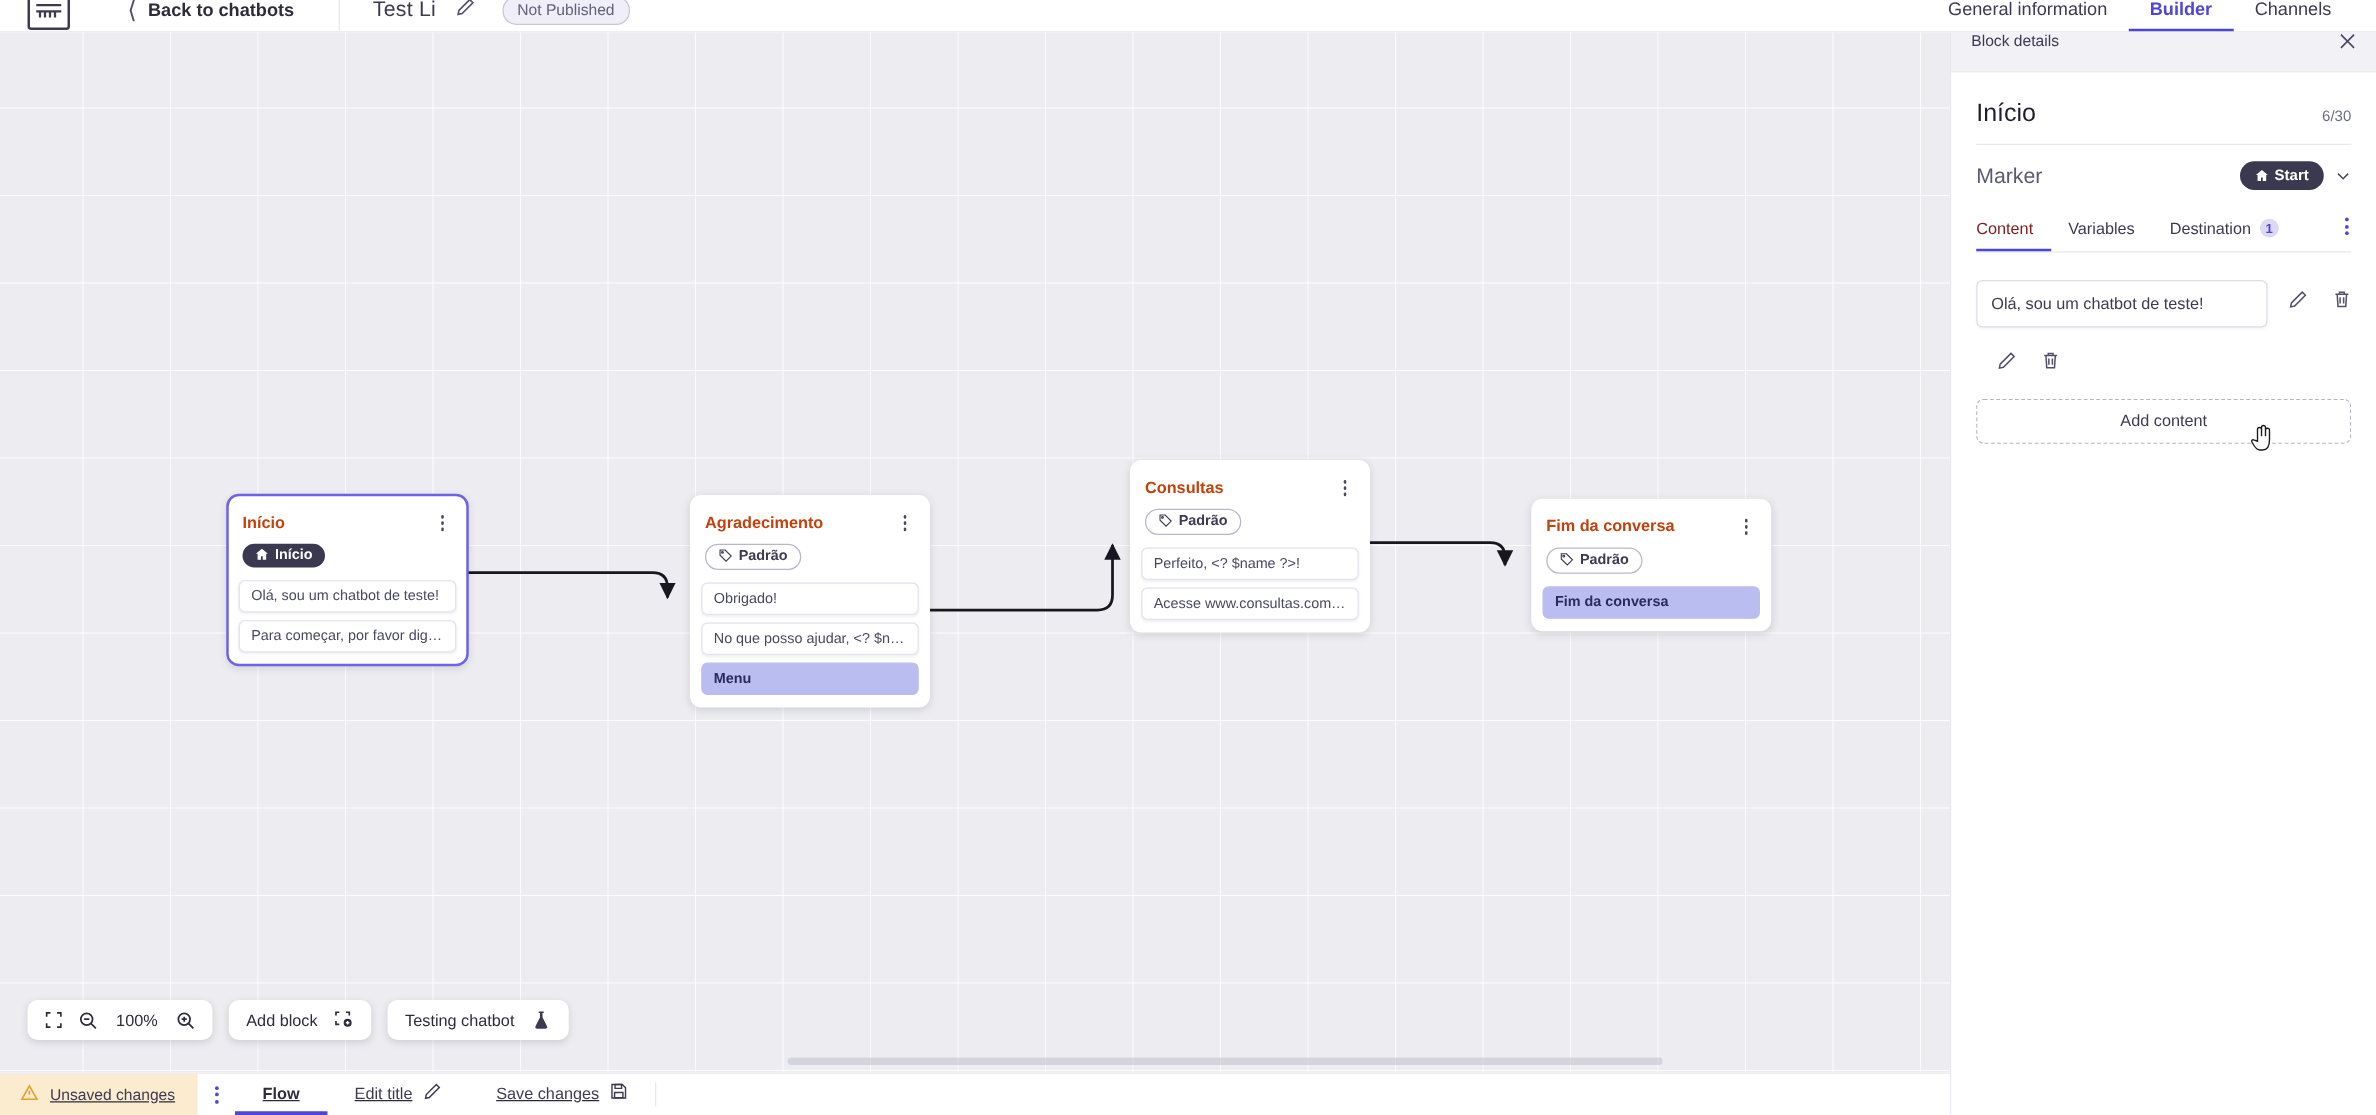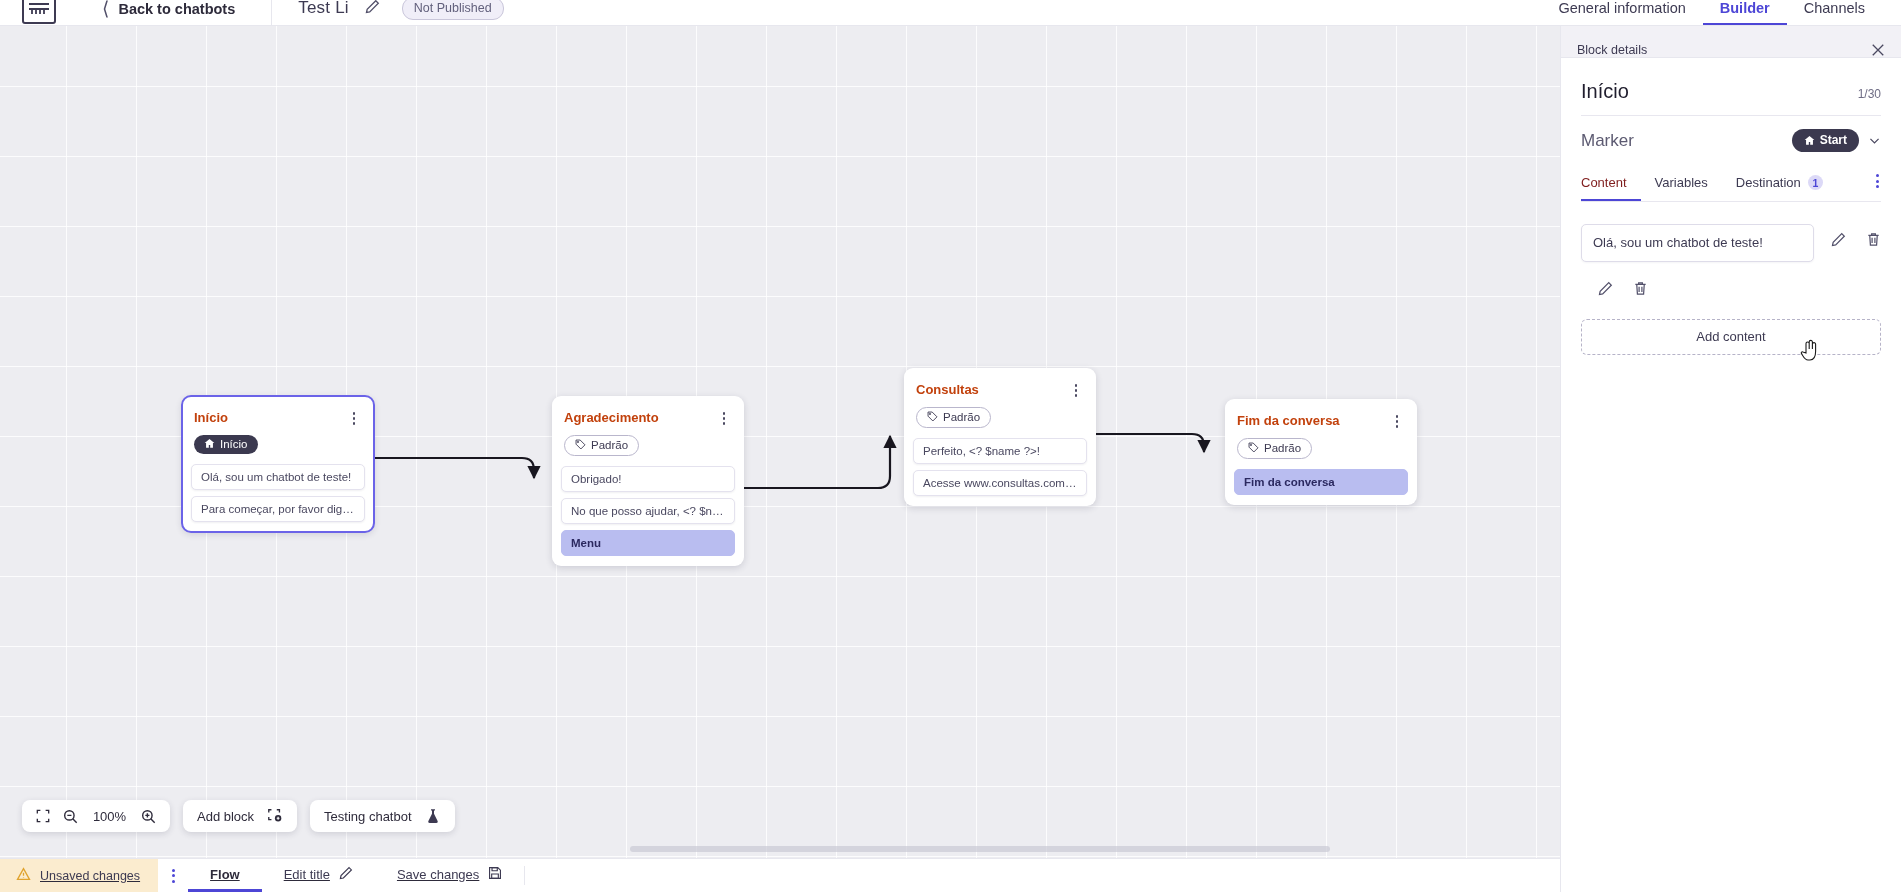--- a/index.html
+++ b/index.html
@@ -77,21 +77,21 @@
     width: 192px; padding: 10px 0 10px 0;
   }
   .node.selected { outline: 2px solid #6b63e8; outline-offset: -1px; }
   .node-head { display: flex; align-items: flex-start; padding: 4px 12px 0 12px; }
   .node-title { font-size: 13px; color: #c2410c; flex: 1; line-height: 1.2; font-weight: bold; }
   .kebab { width: 16px; display: flex; flex-direction: column; align-items: center; gap: 2.5px; cursor: pointer; padding-top: 2px; }
   .kebab i { width: 2.6px; height: 2.6px; background: #4a4860; border-radius: 50%; display: block; }
   .pill {
     display: inline-flex; align-items: center; gap: 5px;
     margin: 9px 12px 2px 12px; padding: 3px 10px 4px;
-    border-radius: 12px; font-size: 11.5px; font-weight: normal;
+    border-radius: 12px; font-size: 11.5px; font-weight: bold;
   }
   .pill.start { background: #3b394f; color: #ffffff; }
   .pill.tag { background: #ffffff; border: 1px solid #b9b6cc; color: #3d3a52; }
   .node-items { margin-top: 8px; display: flex; flex-direction: column; gap: 6px; padding: 0 9px; }
   .node-item {
     background: #ffffff; border: 1px solid #e4e2ee; border-radius: 5px;
     font-size: 11.5px; color: #4a4860; padding: 6px 9px;
     box-shadow: 0 1px 2px rgba(40,38,70,.07);
     white-space: nowrap; overflow: hidden; text-overflow: ellipsis;
   }
@@ -114,21 +114,21 @@
     position: absolute; left: 630px; top: 0; width: 700px; height: 6px;
     background: #c6c6d2; border-radius: 3px; opacity: .65; cursor: pointer;
   }
 
   
   .panel {
     position: absolute; right: 0; top: 26px; width: 341px; height: 866px;
     background: #f7f6fa; border-left: 1px solid #e7e7ee;
   }
   .panel-head {
-    height: 32px; display: flex; align-items: flex-end; justify-content: space-between;
+    height: 32px; display: flex; align-items: flex-start; justify-content: space-between;
     padding: 0 16px; background: #f2f1f6; border-bottom: 1px solid #e7e7ee;
   }
   .panel-head-title { font-size: 12.5px; color: #3d3a52; }
   .close-x { cursor: pointer; color: #4a4860; display: flex; }
   .panel-body { padding: 0 20px; background: #ffffff; height: 834px; }
   .panel-title-row {
     display: flex; align-items: baseline; justify-content: space-between;
     padding-top: 22px; padding-bottom: 12px; border-bottom: 1px solid #e8e7ef;
   }
   .panel-title { font-size: 20px; color: #201e2e; }
@@ -373,21 +373,21 @@
       <span class="close-x">
         <svg width="14" height="14" viewBox="0 0 16 16" fill="none" stroke="#4a4860" stroke-width="1.5">
             <path d="M2 2l12 12M14 2L2 14"></path>
           </svg>
       </span>
     </div>
 
     <div class="panel-body">
       <div class="panel-title-row">
         <span class="panel-title">Início</span>
-        <span class="panel-count">1/30</span>
+        <span class="panel-count">6/30</span>
       </div>
 
       <div class="marker-row">
         <span class="marker-label">Marker</span>
         <span class="marker-ctl">
           <span class="marker-pill">
             <svg width="11" height="11" viewBox="0 0 16 16" fill="#ffffff">
                 <path d="M8 1.5L1 7.2h2v7h4v-4h2v4h4v-7h2z"></path>
               </svg>
             <span>Start</span>

